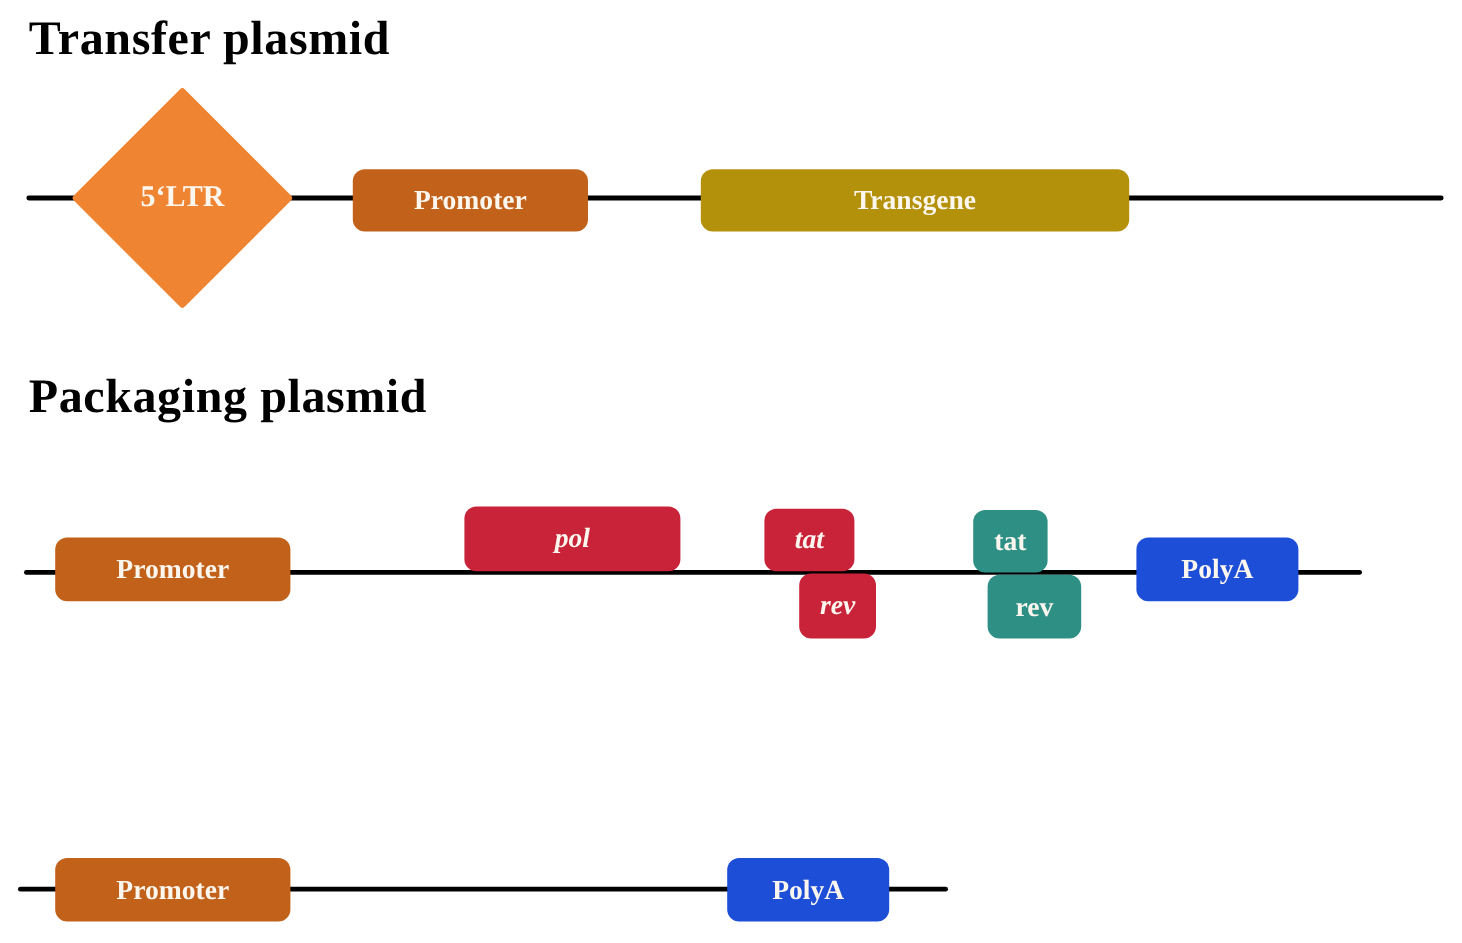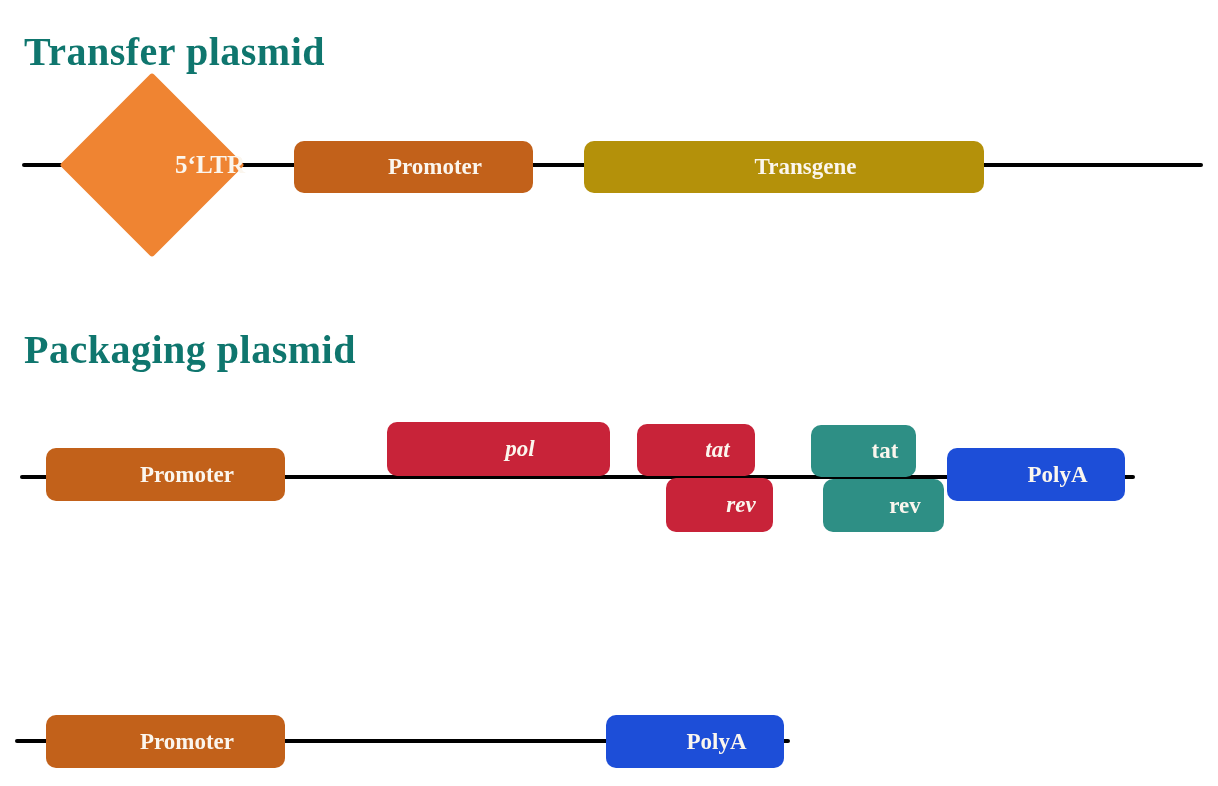--- a/index.html
+++ b/index.html
@@ -1,39 +1,39 @@
 <!DOCTYPE html>
 <html><head>
 <meta charset="utf-8">
 <style>
   html,body { margin:0; padding:0; background:#ffffff; }
   .canvas {
     position:relative; width:1218px; height:786px; background:#ffffff;
     font-family:"Liberation Serif", serif; overflow:hidden;
   }
   .section-title {
-    position:absolute; font-size:40px; font-weight:bold; color:#0f766e;
-    letter-spacing:0.5px; white-space:nowrap;margin-top:20px;
+    position:absolute; font-size:40px; font-weight:bold; color:#000000;
+    letter-spacing:0.5px; white-space:nowrap;
   }
   .backbone {
     position:absolute; height:4px; background:#000000; border-radius:2px;
   }
   .gene-box {
     position:absolute; border-radius:10px; color:#fbf6ee;
     font-weight:bold; font-size:23px; display:flex;
-    align-items:center; justify-content:center; white-space:nowrap;padding-left:43px;
+    align-items:center; justify-content:center; white-space:nowrap;
   }
   .box-promoter  { background:#c2611a; }
   .box-transgene { background:#b4910a; }
   .box-red       { background:#c82339;font-style:italic; }
   .box-teal      { background:#2e8f85; }
   .box-gray      { background:#1d4ed8; }
   .diamond {
     position:absolute; width:186px; height:186px;
-    display:flex; align-items:center; justify-content:flex-end;
+    display:flex; align-items:center; justify-content:center;
   }
   .diamond-shape {
     position:absolute; left:50%; top:50%; width:131px; height:131px;
     background:#ef8432; transform:translate(-50%,-50%) rotate(45deg);
     border-radius:3px;
   }
   .diamond-label {
     position:relative; z-index:2; color:#fbf6ee; font-weight:bold;
     font-size:25px; white-space:nowrap;
   }

